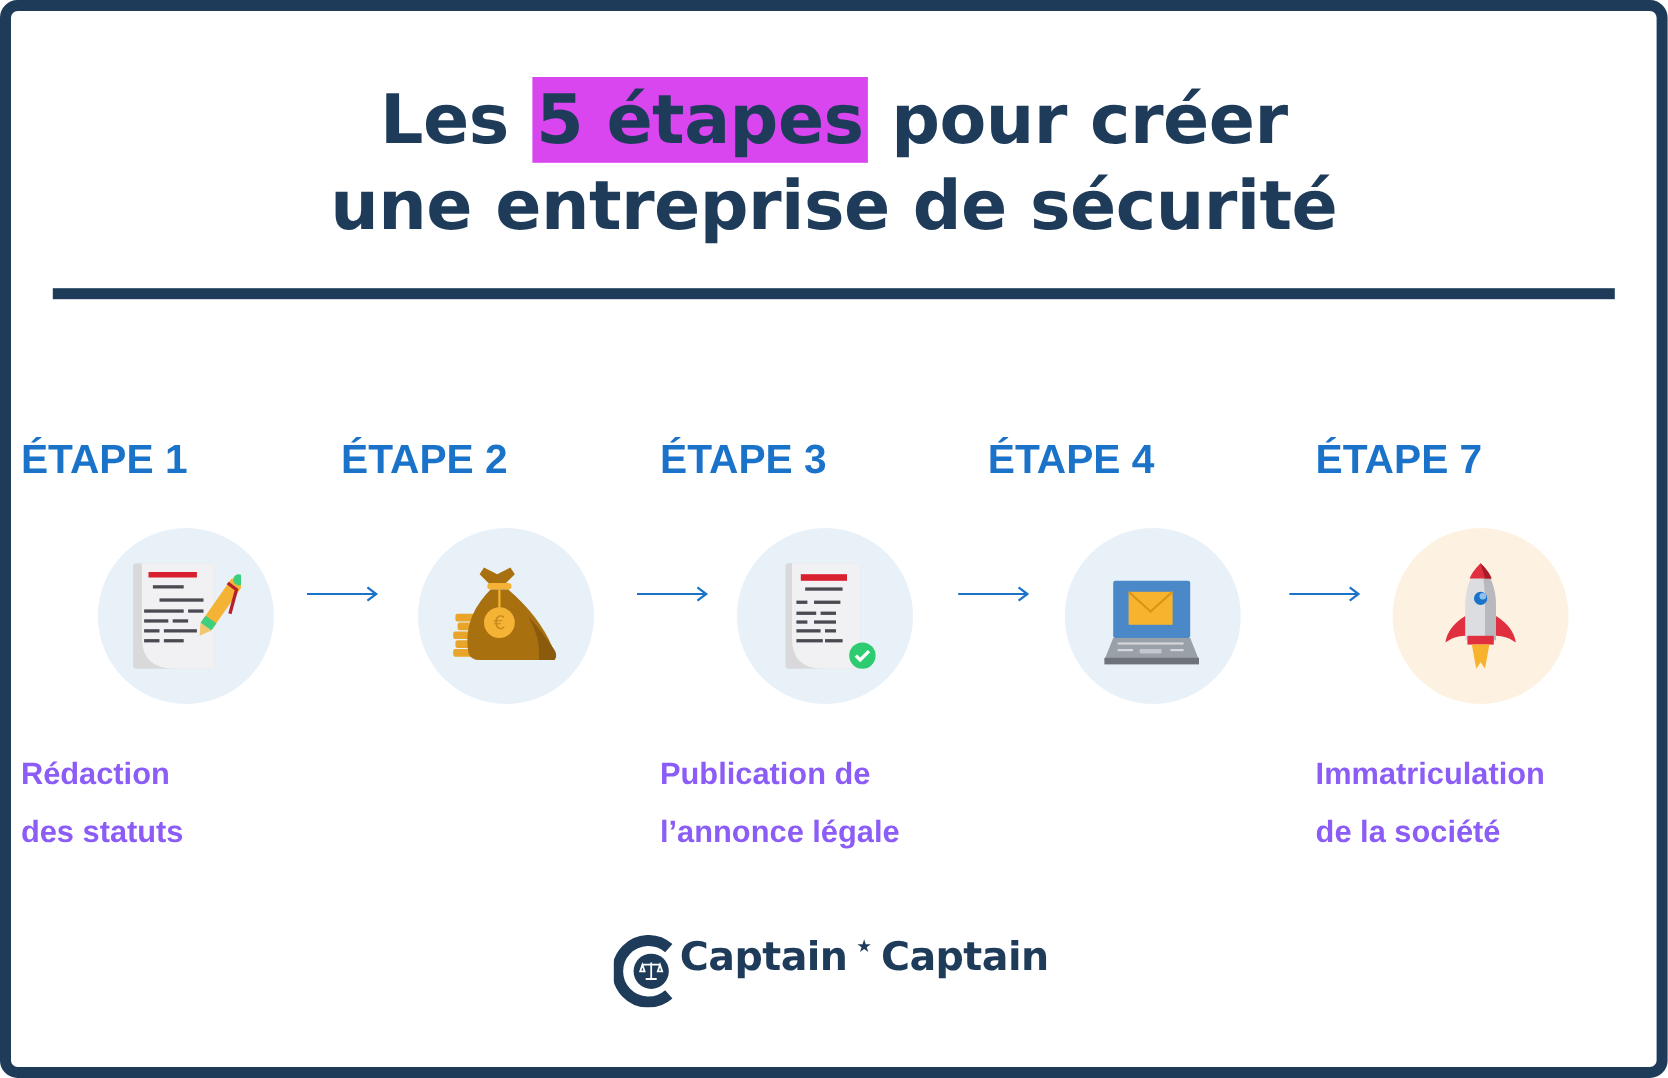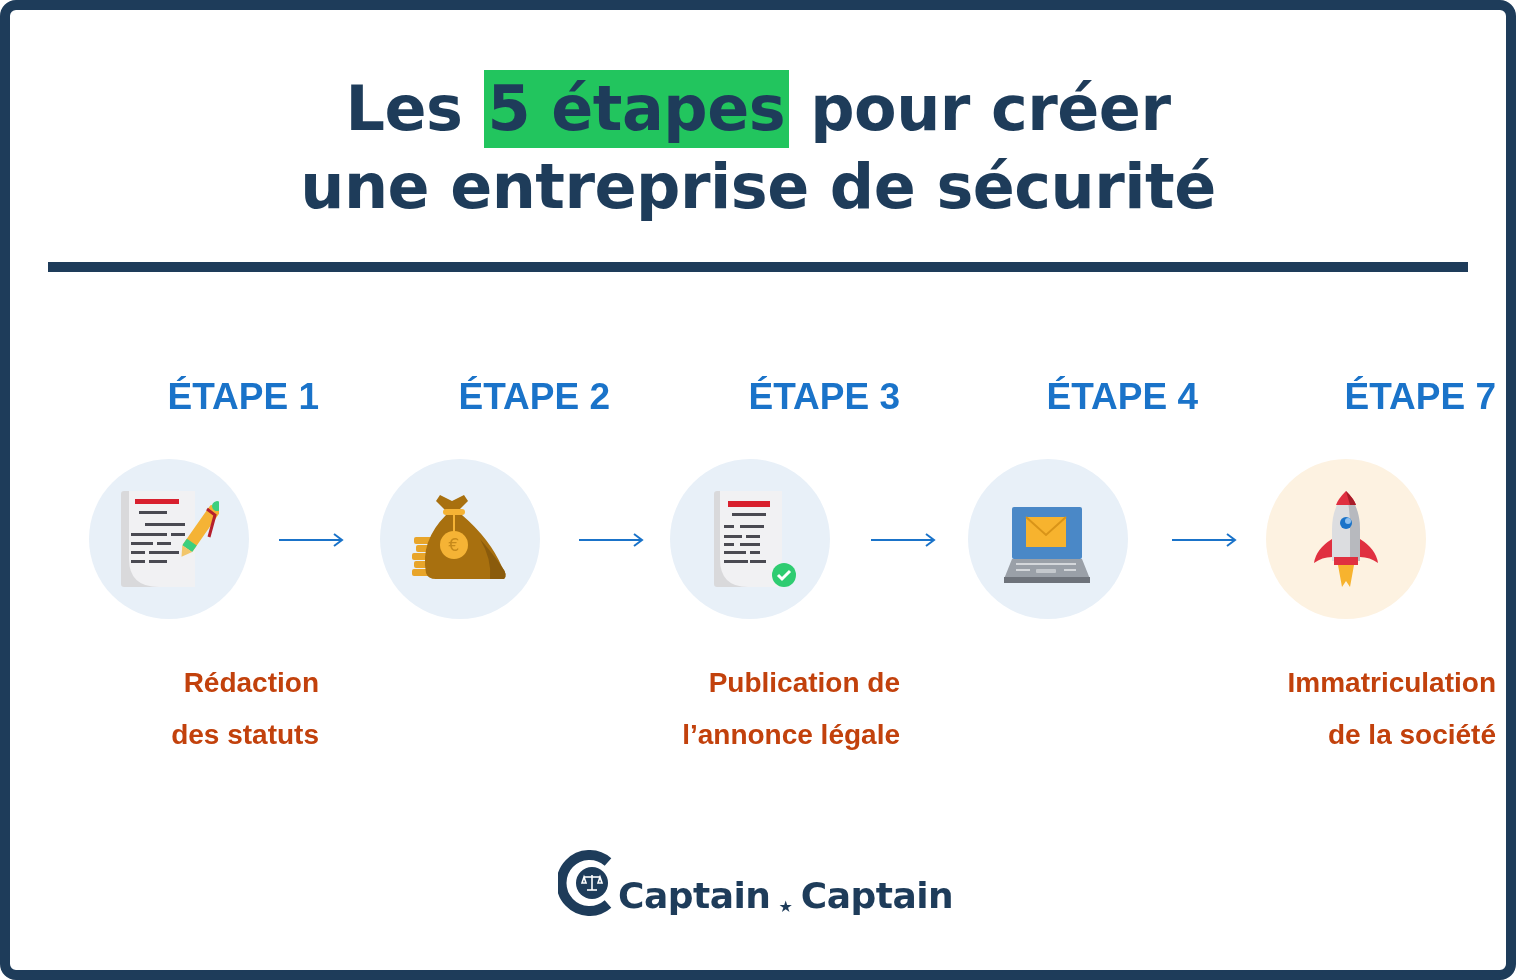--- a/index.html
+++ b/index.html
@@ -10,43 +10,43 @@
     border: 10px solid #1e3c5a; border-radius: 16px; background: #fff;
   }
   .title {
     position: absolute; left: 0; width: 1516px; text-align: center;
     color: #1e3c5a; font-weight: bold; font-size: 62px; letter-spacing: -0.5px;
     font-family: "DejaVu Sans", sans-serif;
   }
   .title.l1 { top: 70px; }
   .title.l2 { top: 150px; }
   .hl {
-    background: #22c55e; padding: 0 4px; display: inline-block; line-height: 78px;
+    background: #d946ef; padding: 0 4px; display: inline-block; line-height: 78px;
   }
   .rule {
     position: absolute; left: 48px; top: 262px; width: 1420px; height: 10px; background: #1e3c5a;
   }
-  .step { position: absolute; top: 369px; width: 300px; text-align: right; }
+  .step { position: absolute; top: 390px; width: 300px; text-align: left; }
   .step-label {
     color: #1a73c9; font-weight: bold; font-size: 37px; height: 56px; line-height: 56px;
     font-family: "Liberation Sans", sans-serif;
   }
   .circle {
     width: 160px; height: 160px; border-radius: 50%; background: #e8f0f8;
     margin: 34px auto 0; position: relative;
   }
   .circle.warm { background: #fdf2e1; }
   .circle svg { position: absolute; left: 30px; top: 30px; }
   .desc {
-    margin-top: 38px; color: #c2410c; font-size: 28px; line-height: 52px; font-weight: bold;
+    margin-top: 38px; color: #8b5cf6; font-size: 28px; line-height: 52px; font-weight: bold;
     font-family: "Liberation Sans", sans-serif;
   }
   .arrow { position: absolute; top: 530px; width: 66px; height: 20px; }
   .logo {
-    position: absolute; top: 850px; left: 558px; height: 66px; display: flex; align-items: flex-end;
+    position: absolute; top: 850px; left: 558px; height: 66px; display: flex; align-items: flex-start;
     color: #1e3c5a;
   }
   .logo-text { font-family: "DejaVu Sans", sans-serif; font-weight: bold; font-size: 36px; letter-spacing: -0.5px; }
   .logo-star { font-size: 16px; margin: 0 8px; }
 </style>
 </head>
 <body>
 
 <div class="frame"></div>
 

